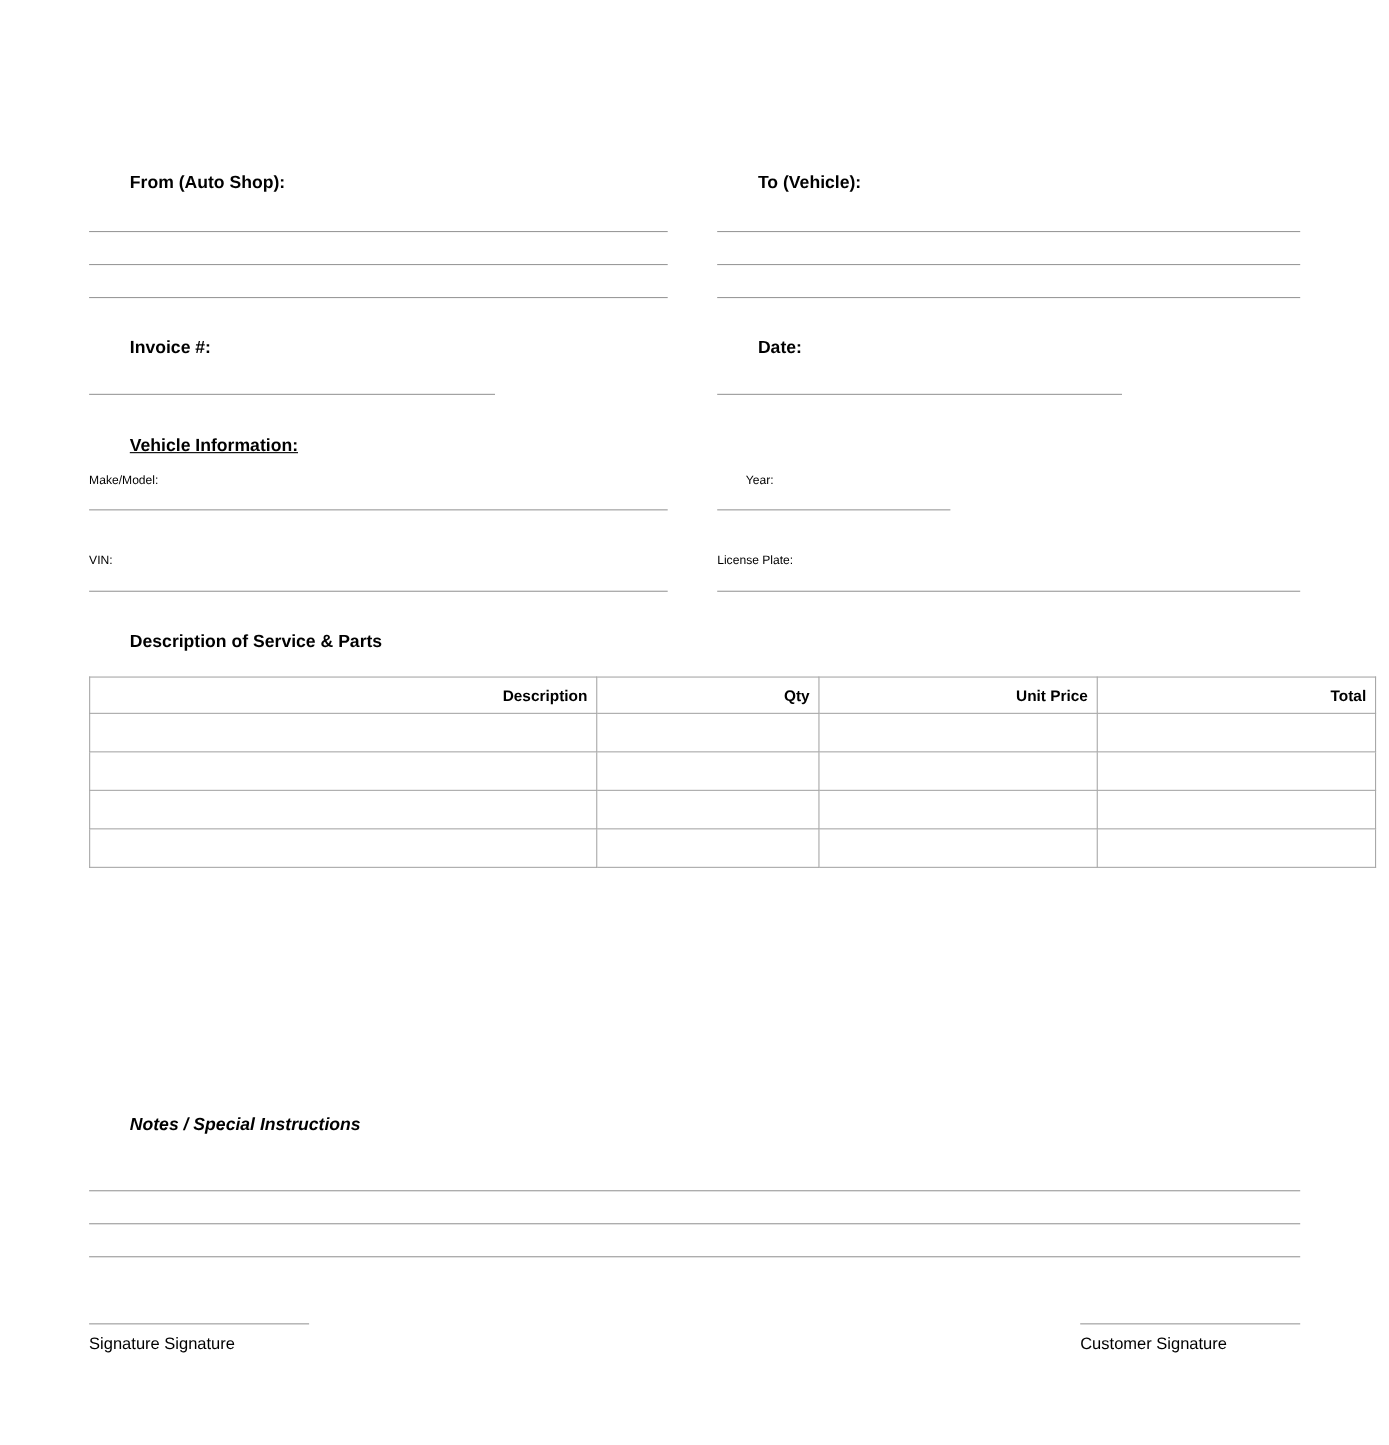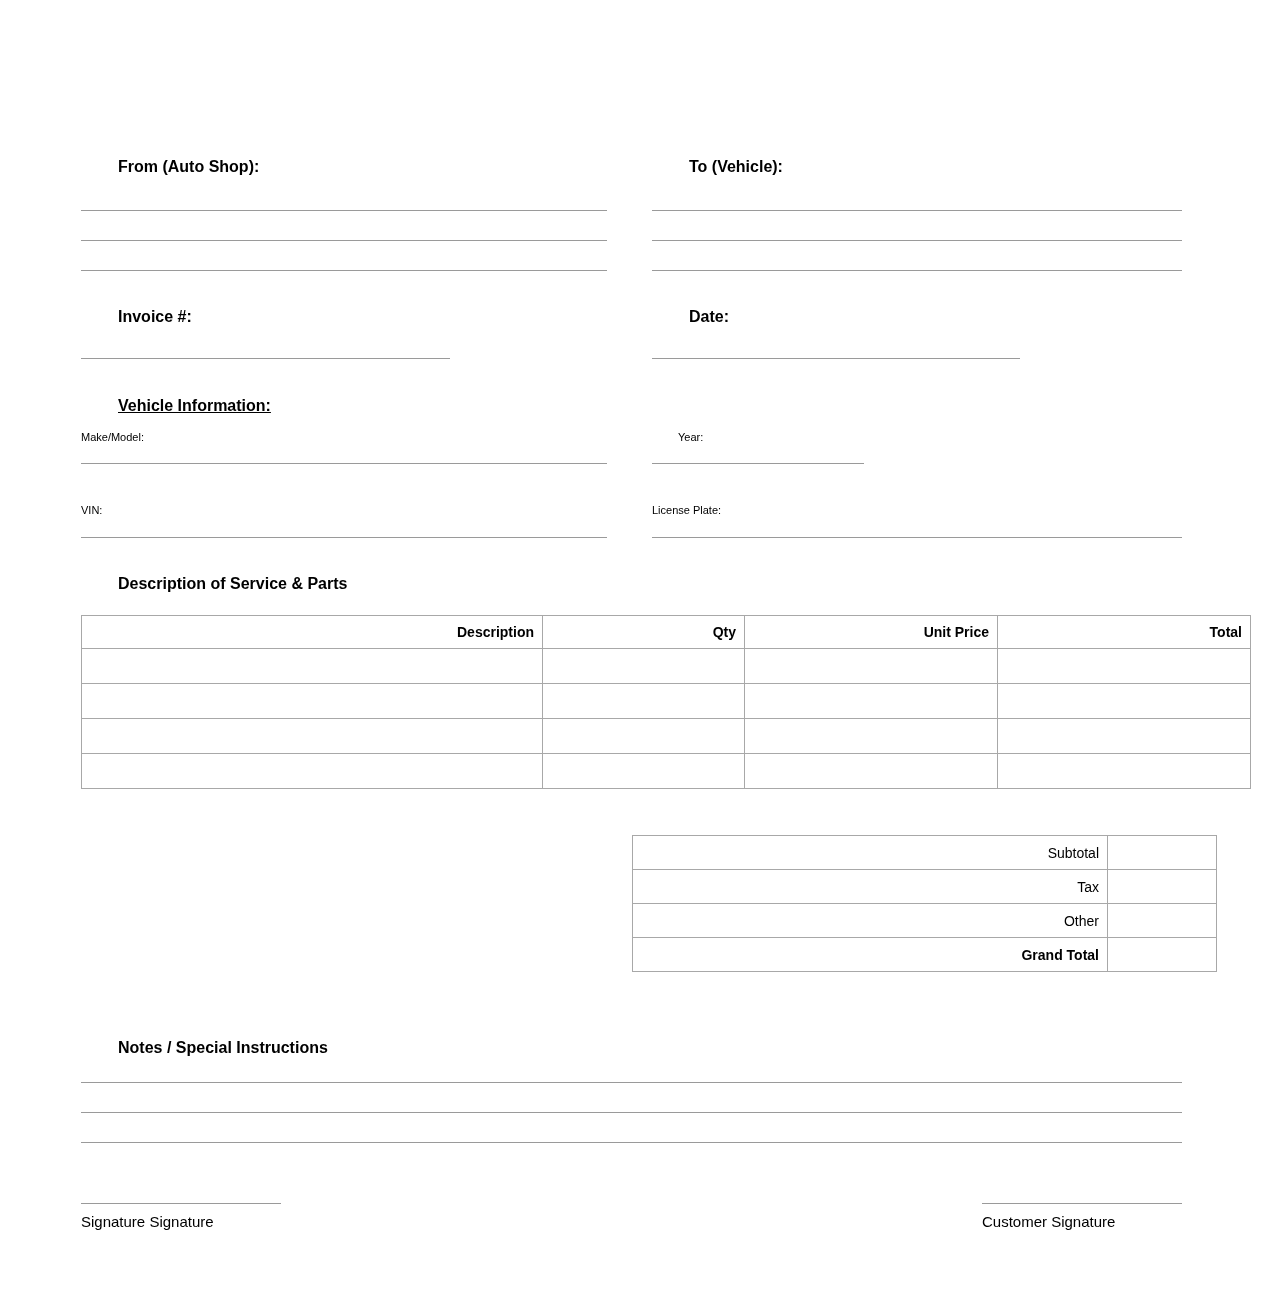--- a/index.html
+++ b/index.html
@@ -191,42 +191,22 @@
       </tr>
       <tr>
         <td></td>
         <td></td>
         <td></td>
         <td></td>
       </tr>
     </tbody>
   </table>
 
-  <table class="totals-table">
-    <tbody>
-      <tr>
-        <td class="tt-label">Subtotal</td>
-        <td class="tt-value"></td>
-      </tr>
-      <tr>
-        <td class="tt-label">Tax</td>
-        <td class="tt-value"></td>
-      </tr>
-      <tr>
-        <td class="tt-label">Other</td>
-        <td class="tt-value"></td>
-      </tr>
-      <tr>
-        <td class="tt-label strong">Grand Total</td>
-        <td class="tt-value"></td>
-      </tr>
-    </tbody>
-  </table>
-
-  <div class="label-bold" style="left:0; top:1038px;">Notes / Special Instructions</div>
+
+  <div class="label-bold" style="left:0; top:1013px;font-style:italic;">Notes / Special Instructions</div>
   <div class="rule" style="left:0; top:1082px; width:1101px;"></div>
   <div class="rule" style="left:0; top:1112px; width:1101px;"></div>
   <div class="rule" style="left:0; top:1142px; width:1101px;"></div>
 
   <div class="rule" style="left:0; top:1203px; width:200px;"></div>
   <div class="sig-label" style="left:0; top:1212px;">Signature Signature</div>
 
   <div class="rule" style="left:901px; top:1203px; width:200px;"></div>
   <div class="sig-label" style="left:901px; top:1212px;">Customer Signature</div>
 

